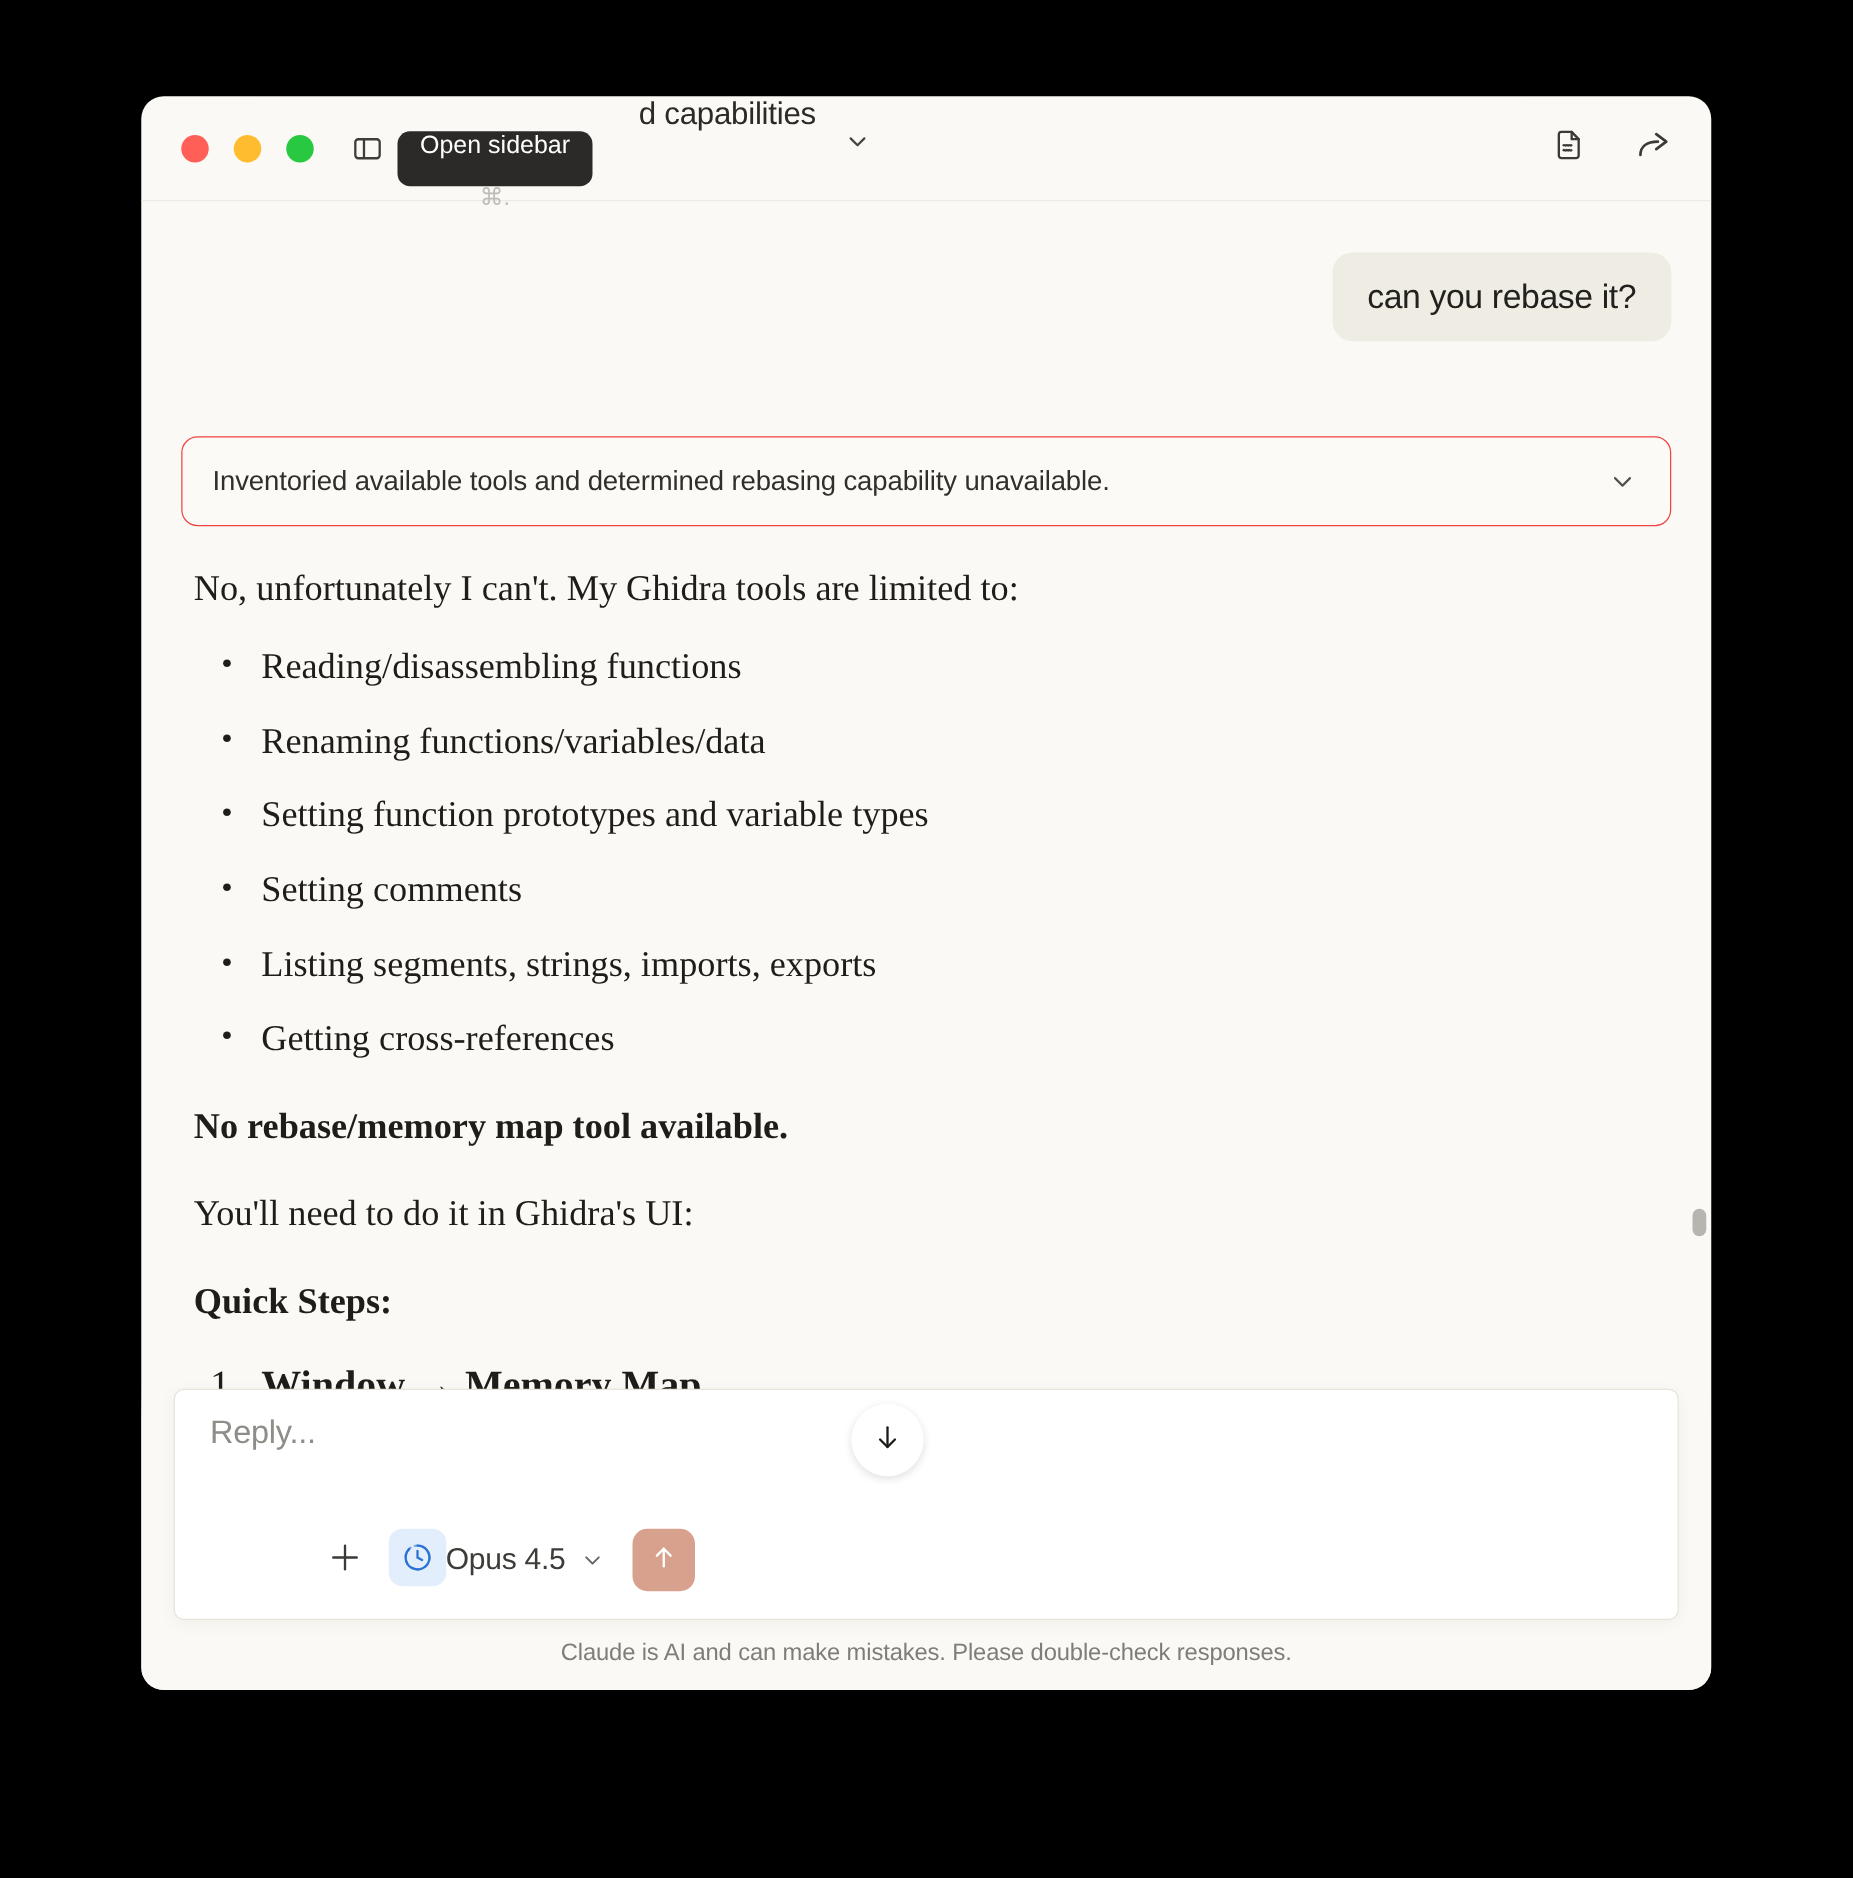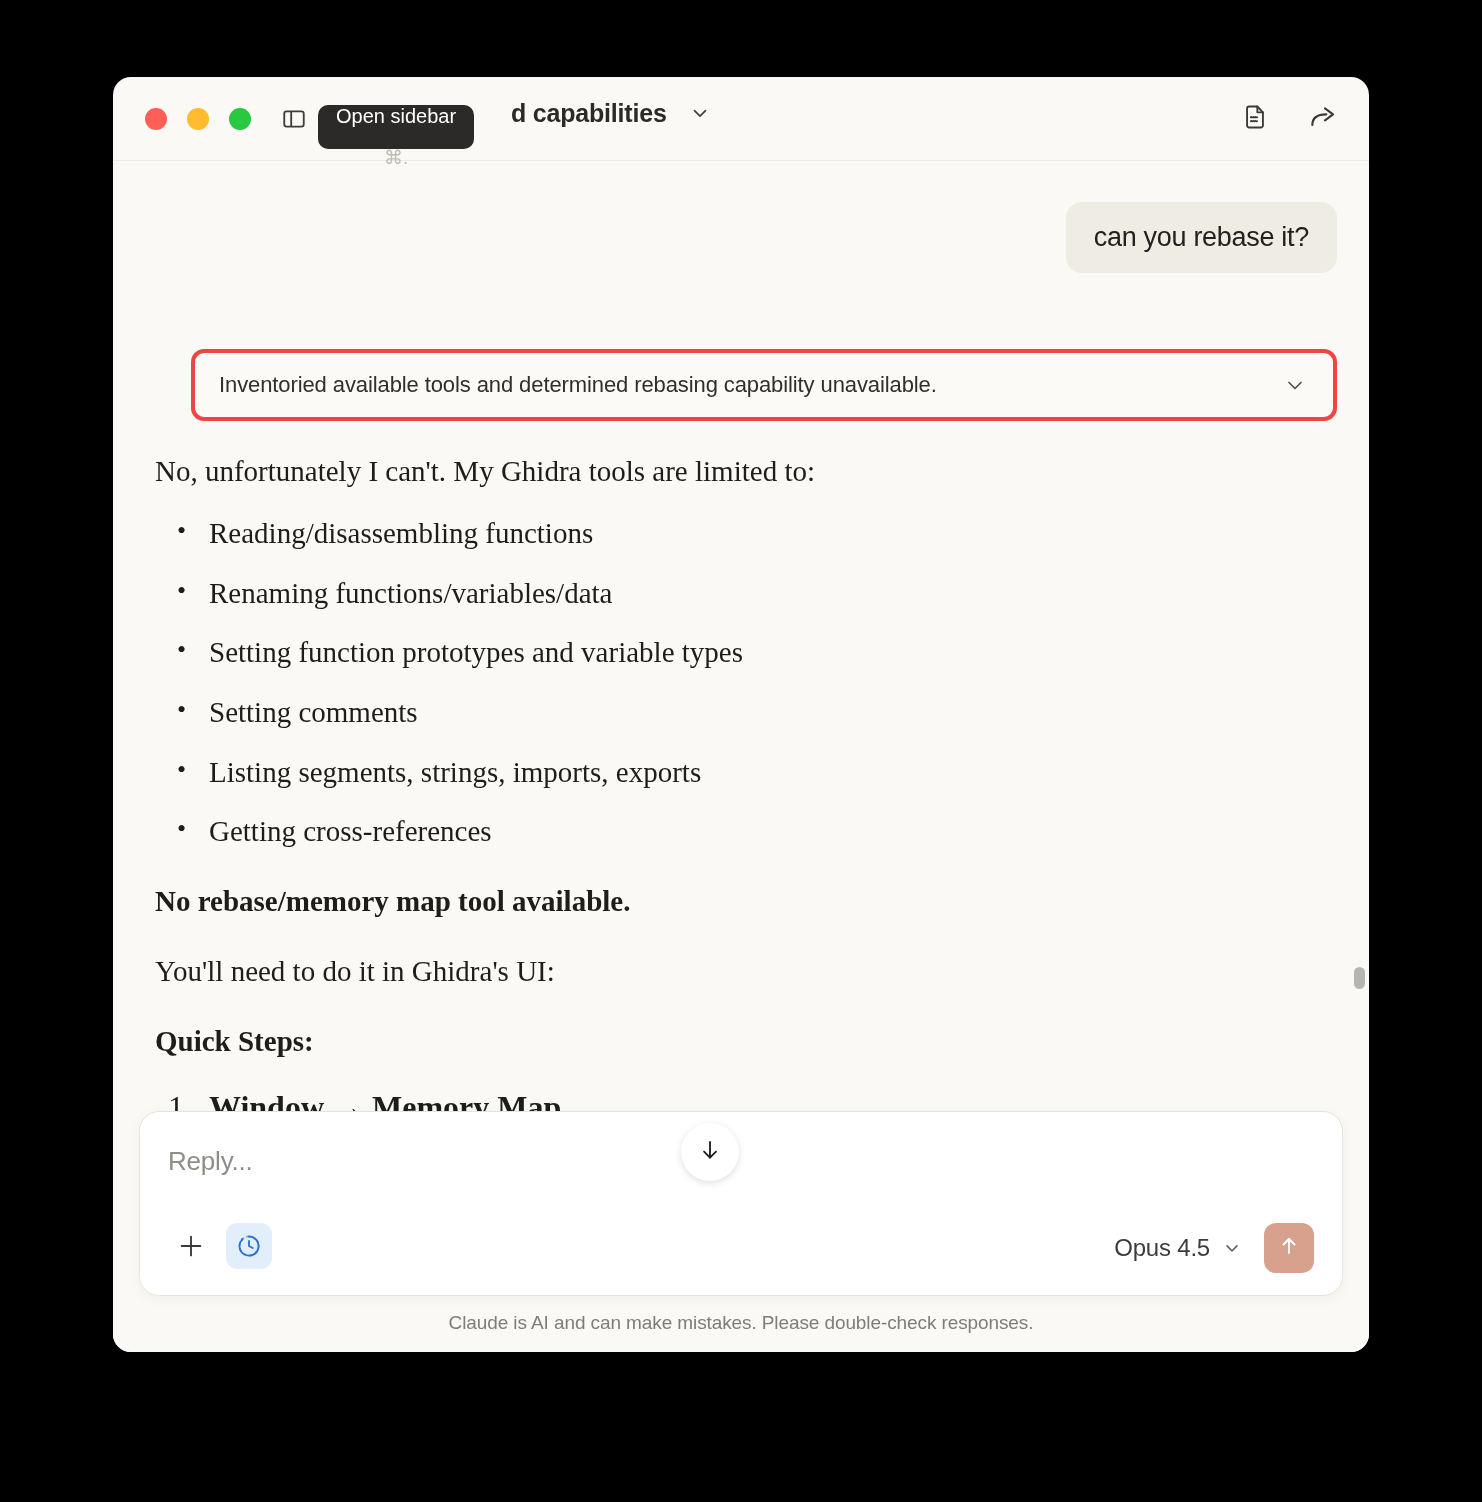--- a/index.html
+++ b/index.html
@@ -49,23 +49,21 @@
     display: flex; align-items: center; justify-content: center;
     color: #3d3d3a;
   }
 
   #title-area {
     position: absolute;
     left: 398px;
     top: 0;
     height: 72px;
     display: flex;
-    align-items: center;
     gap: 22px;
-    font-weight: bold;
   }
   #window-title {
     font-size: 25px;
     color: #2b2a27;
     letter-spacing: -0.2px;
     white-space: nowrap;
   }
   #title-chevron { color: #44433f; display: flex; align-items: center; }
 
   #sidebar-tooltip {
@@ -114,28 +112,27 @@
     padding: 20px 28px;
     font-size: 27px;
     color: #22211e;
     letter-spacing: -0.3px;
     margin-left: 28px;
   }
 
   #assistant-turn { padding-top: 76px; }
 
   #thinking-block {
-    border: 4px solid #ef4444;
+    border: 1px solid #ef4444;
     border-radius: 13px;
     background: #fbfaf6;
     height: 72px;
     display: flex;
     align-items: center;
     padding: 0 26px 0 24px;
-    margin-left: 46px;
   }
   #thinking-summary {
     font-size: 22px;
     color: #302f2c;
     letter-spacing: -0.1px;
     flex: 1 1 auto;
   }
   #thinking-chevron { color: #54524c; display: flex; align-items: center; }
 
   .prose {
@@ -204,26 +201,25 @@
   #composer-region {
     position: absolute;
     left: 0; right: 0; bottom: 0;
     padding: 0 14px 0;
     background: linear-gradient(to bottom, rgba(250,249,245,0) 0%, #faf9f5 26px);
   }
   #composer {
     margin: 0 12px;
     background: #ffffff;
     border: 1px solid #e7e4da;
-    border-radius: 20px;
+    border-radius: 8px;
     box-shadow: 0 3px 14px rgba(0,0,0,0.045);
-    padding: 34px 28px 22px;
+    padding: 18px 28px 22px;
     height: 185px;
     display: flex;
-    flex-direction: column;
   }
   #composer-placeholder {
     font-size: 26px;
     color: #8e8d87;
     letter-spacing: -0.2px;
   }
   #composer-toolbar {
     margin-top: auto;
     display: flex;
     align-items: flex-start;

